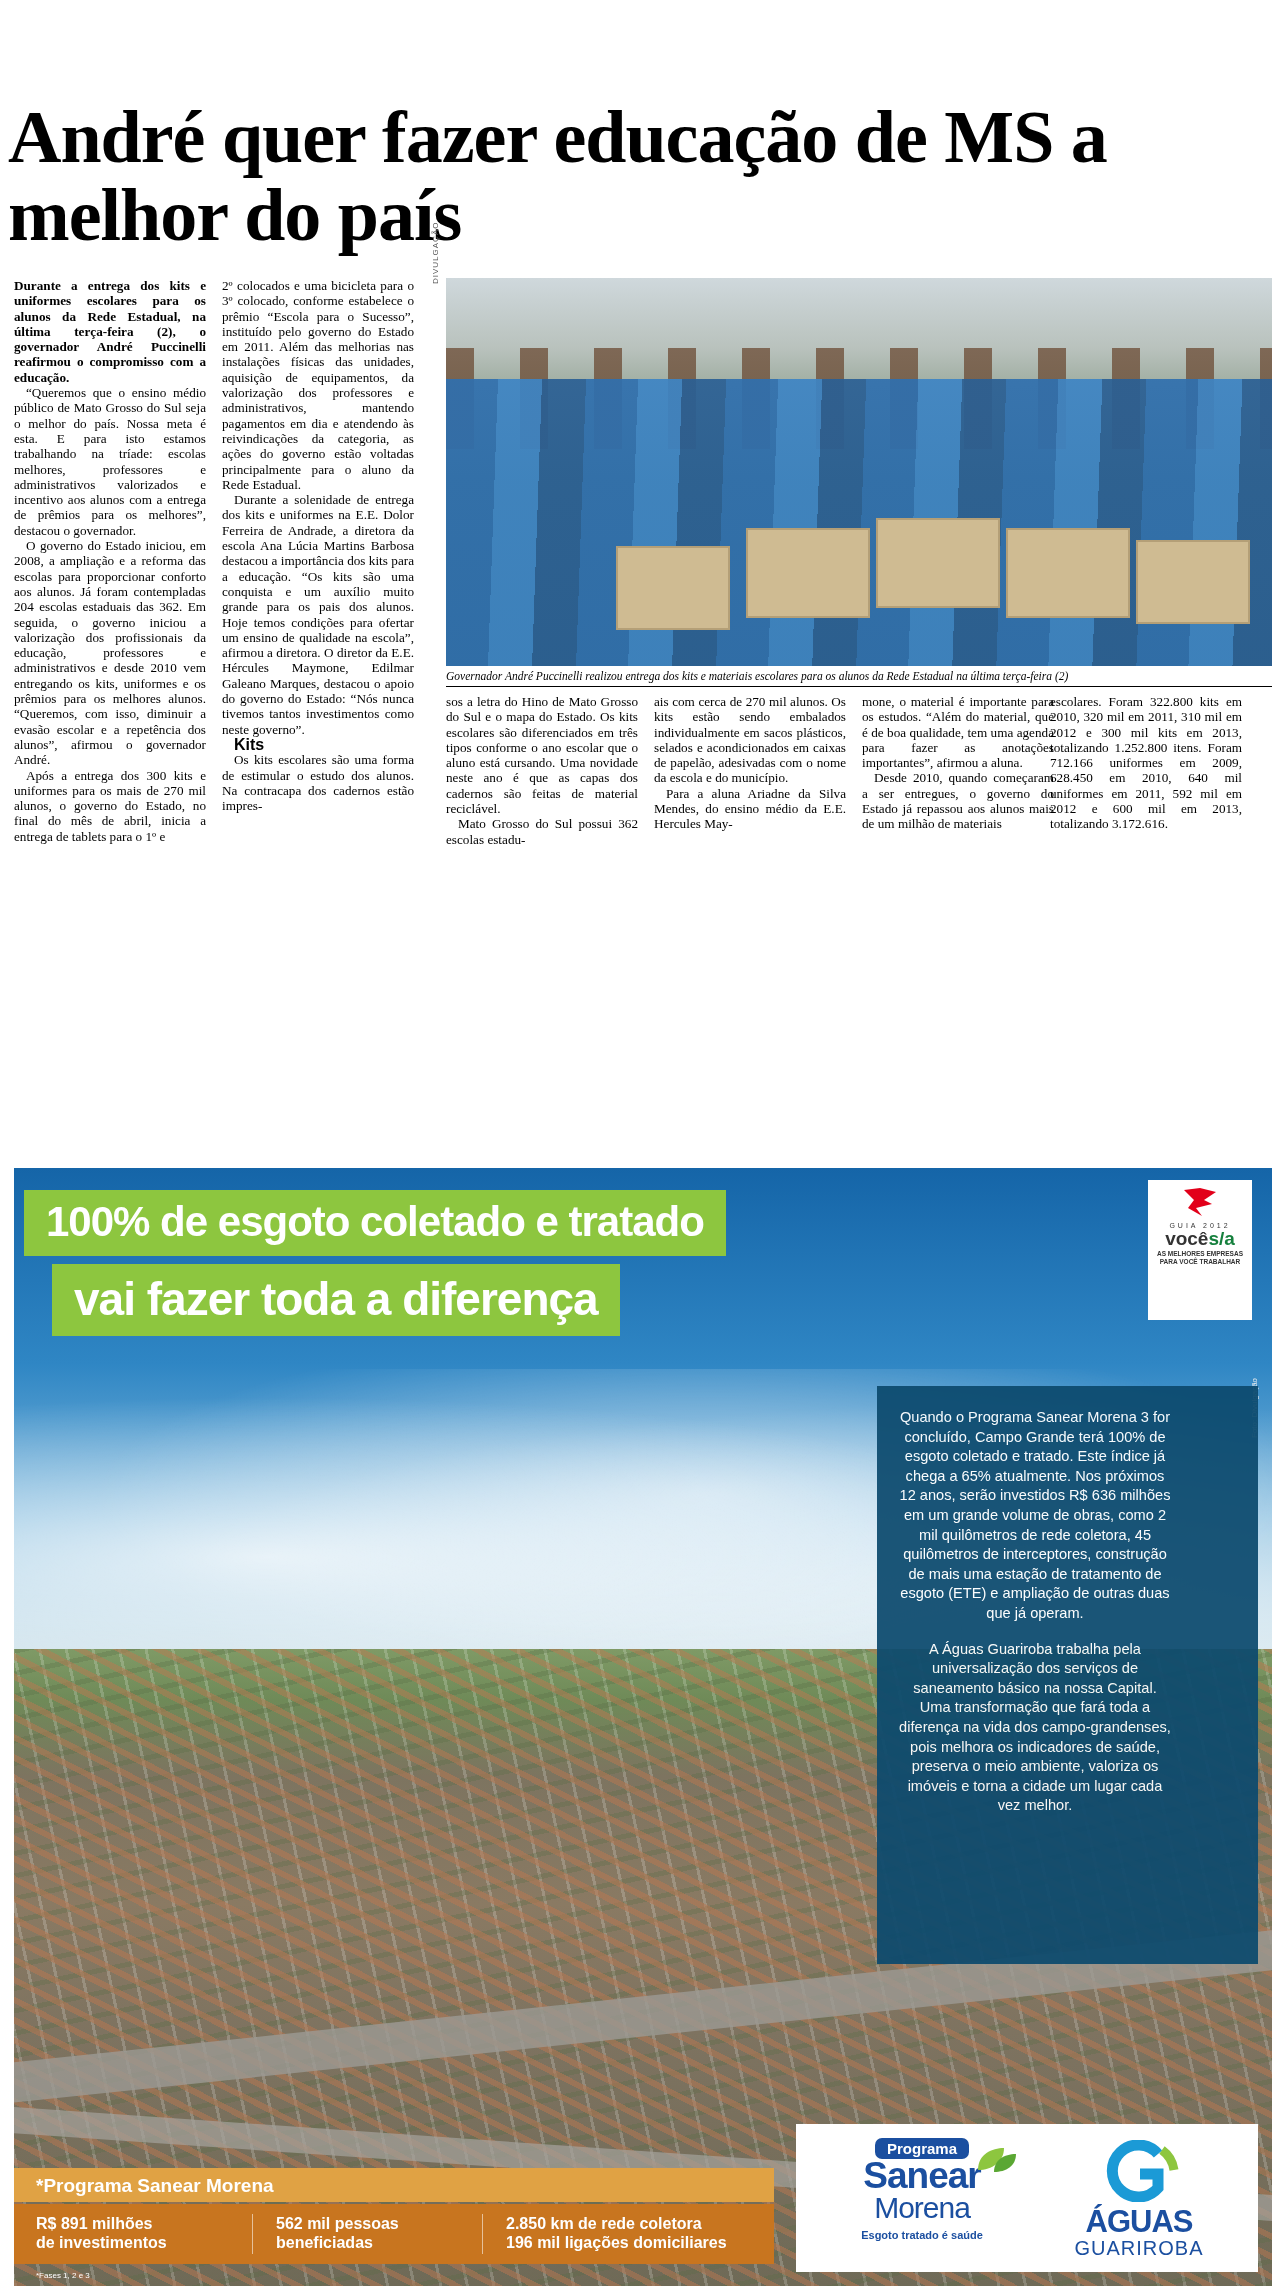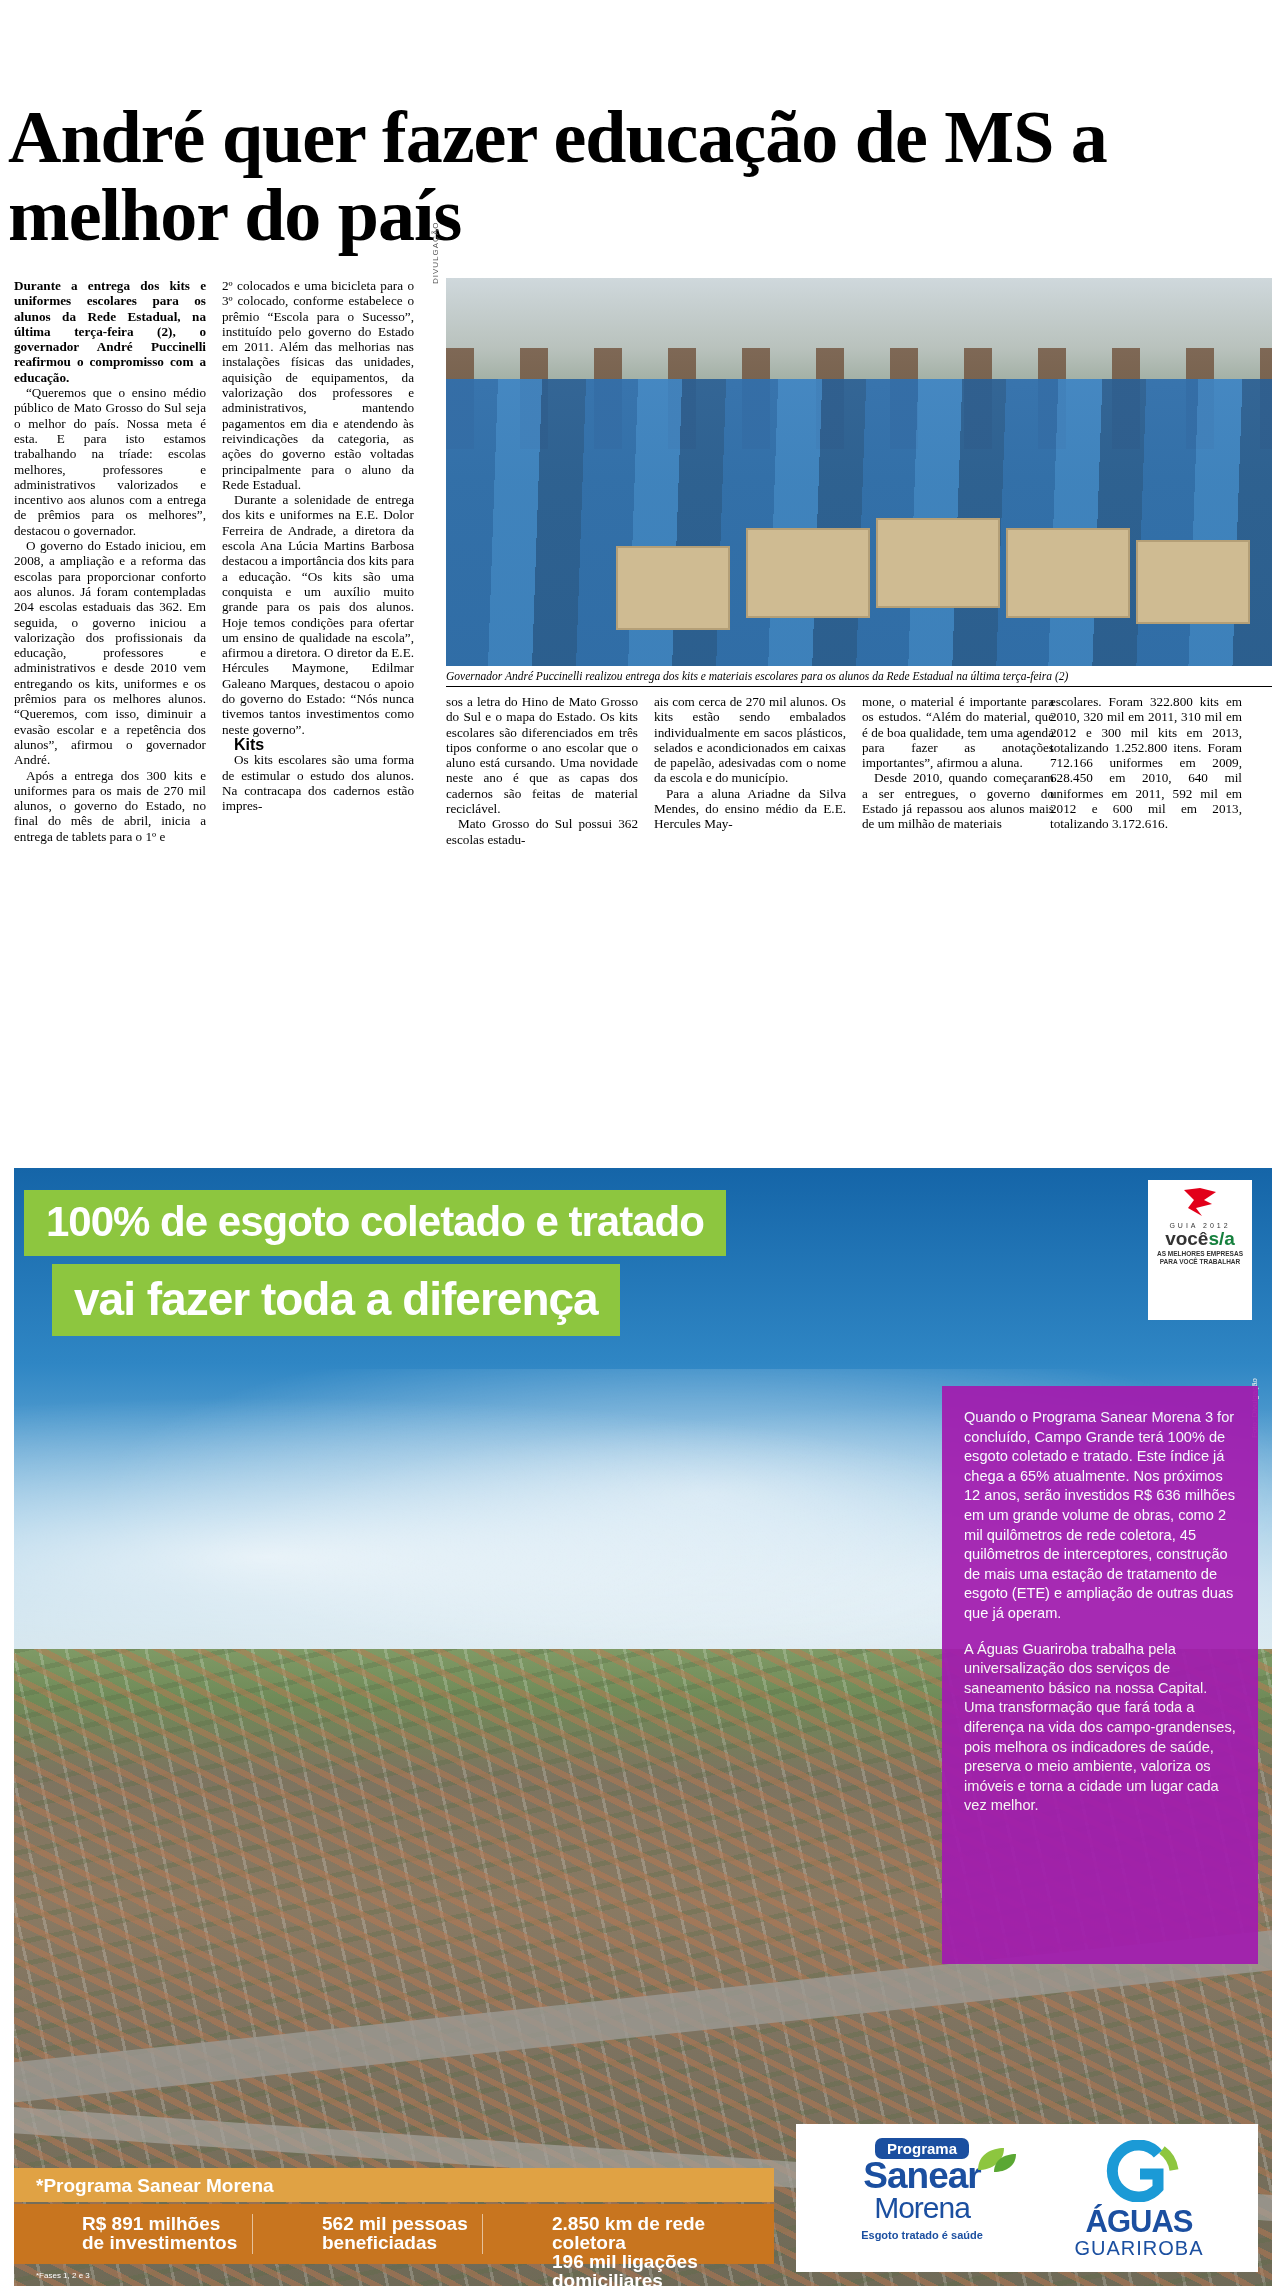--- a/index.html
+++ b/index.html
@@ -68,29 +68,29 @@
   .seal{position:absolute;right:20px;top:12px;width:104px;height:140px;background:#fff;text-align:center;}
   .seal .sl1{font-family:"Liberation Sans",sans-serif;font-size:7px;letter-spacing:3px;color:#333;margin-top:42px;}
   .seal .sl2{font-family:"Liberation Sans",sans-serif;font-size:19px;font-weight:bold;color:#333;line-height:19px;}
   .seal .sl2 em{font-style:normal;color:#15803d;}
   .seal .sl3{font-family:"Liberation Sans",sans-serif;font-size:6.5px;font-weight:bold;color:#333;line-height:8px;margin-top:2px;}
   .seal-bird{position:absolute;left:50%;top:6px;margin-left:-18px;width:36px;height:34px;}
 
   .adcredit{position:absolute;right:22px;top:180px;width:90px;transform:rotate(-90deg);transform-origin:right top;
      font-family:"Liberation Sans",sans-serif;font-size:8px;color:#eee;}
 
-  .greenbox{position:absolute;right:14px;top:218px;width:316px;height:578px;background:#a21caf;opacity:.93;}
+  .greenbox{position:absolute;right:14px;top:218px;width:381px;height:578px;background:#0c4a6e;opacity:.93;text-align:center;}
   .greenbox .gt{position:absolute;left:22px;top:22px;width:272px;color:#fff;
      font-family:"Liberation Sans",sans-serif;font-size:14.6px;line-height:19.6px;}
   .greenbox .gt p{margin:0 0 16px 0;}
 
   .barbrown{position:absolute;left:0;bottom:84px;width:760px;height:34px;background:#e0a244;}
   .barbrown .bt{position:absolute;left:22px;top:7px;color:#fff;font-family:"Liberation Sans",sans-serif;font-weight:bold;font-size:19px;}
   .barrow{position:absolute;left:0;bottom:22px;width:760px;height:60px;background:#c8751f;}
-  .bcell{position:absolute;top:10px;color:#fff;font-family:"Liberation Sans",sans-serif;font-weight:bold;font-size:19px;line-height:19px;margin-left:46px;}
+  .bcell{position:absolute;top:10px;color:#fff;font-family:"Liberation Sans",sans-serif;font-weight:bold;font-size:16px;line-height:19px;}
   .bsep{position:absolute;top:10px;width:1px;height:40px;background:rgba(255,255,255,.55);}
   .adfoot{position:absolute;left:22px;bottom:6px;color:#fff;font-family:"Liberation Sans",sans-serif;font-size:8px;}
 
   .logobox{position:absolute;right:14px;bottom:14px;width:462px;height:148px;background:#fff;}
   .logo-sanear{position:absolute;left:26px;top:14px;width:200px;text-align:center;}
   .lb-prog{display:inline-block;background:#1b4fa0;color:#fff;font-family:"Liberation Sans",sans-serif;
      font-weight:bold;font-size:15px;padding:2px 12px;border-radius:7px;}
   .lb-san{font-family:"Liberation Sans",sans-serif;font-weight:bold;font-size:37px;line-height:34px;color:#1b4fa0;letter-spacing:-1px;}
   .lb-mor{font-family:"Liberation Sans",sans-serif;font-weight:normal;font-size:30px;line-height:30px;color:#1b4fa0;letter-spacing:-1px;}
   .lb-tag{margin-top:6px;font-family:"Liberation Sans",sans-serif;font-size:11px;color:#1b4fa0;font-weight:bold;}

